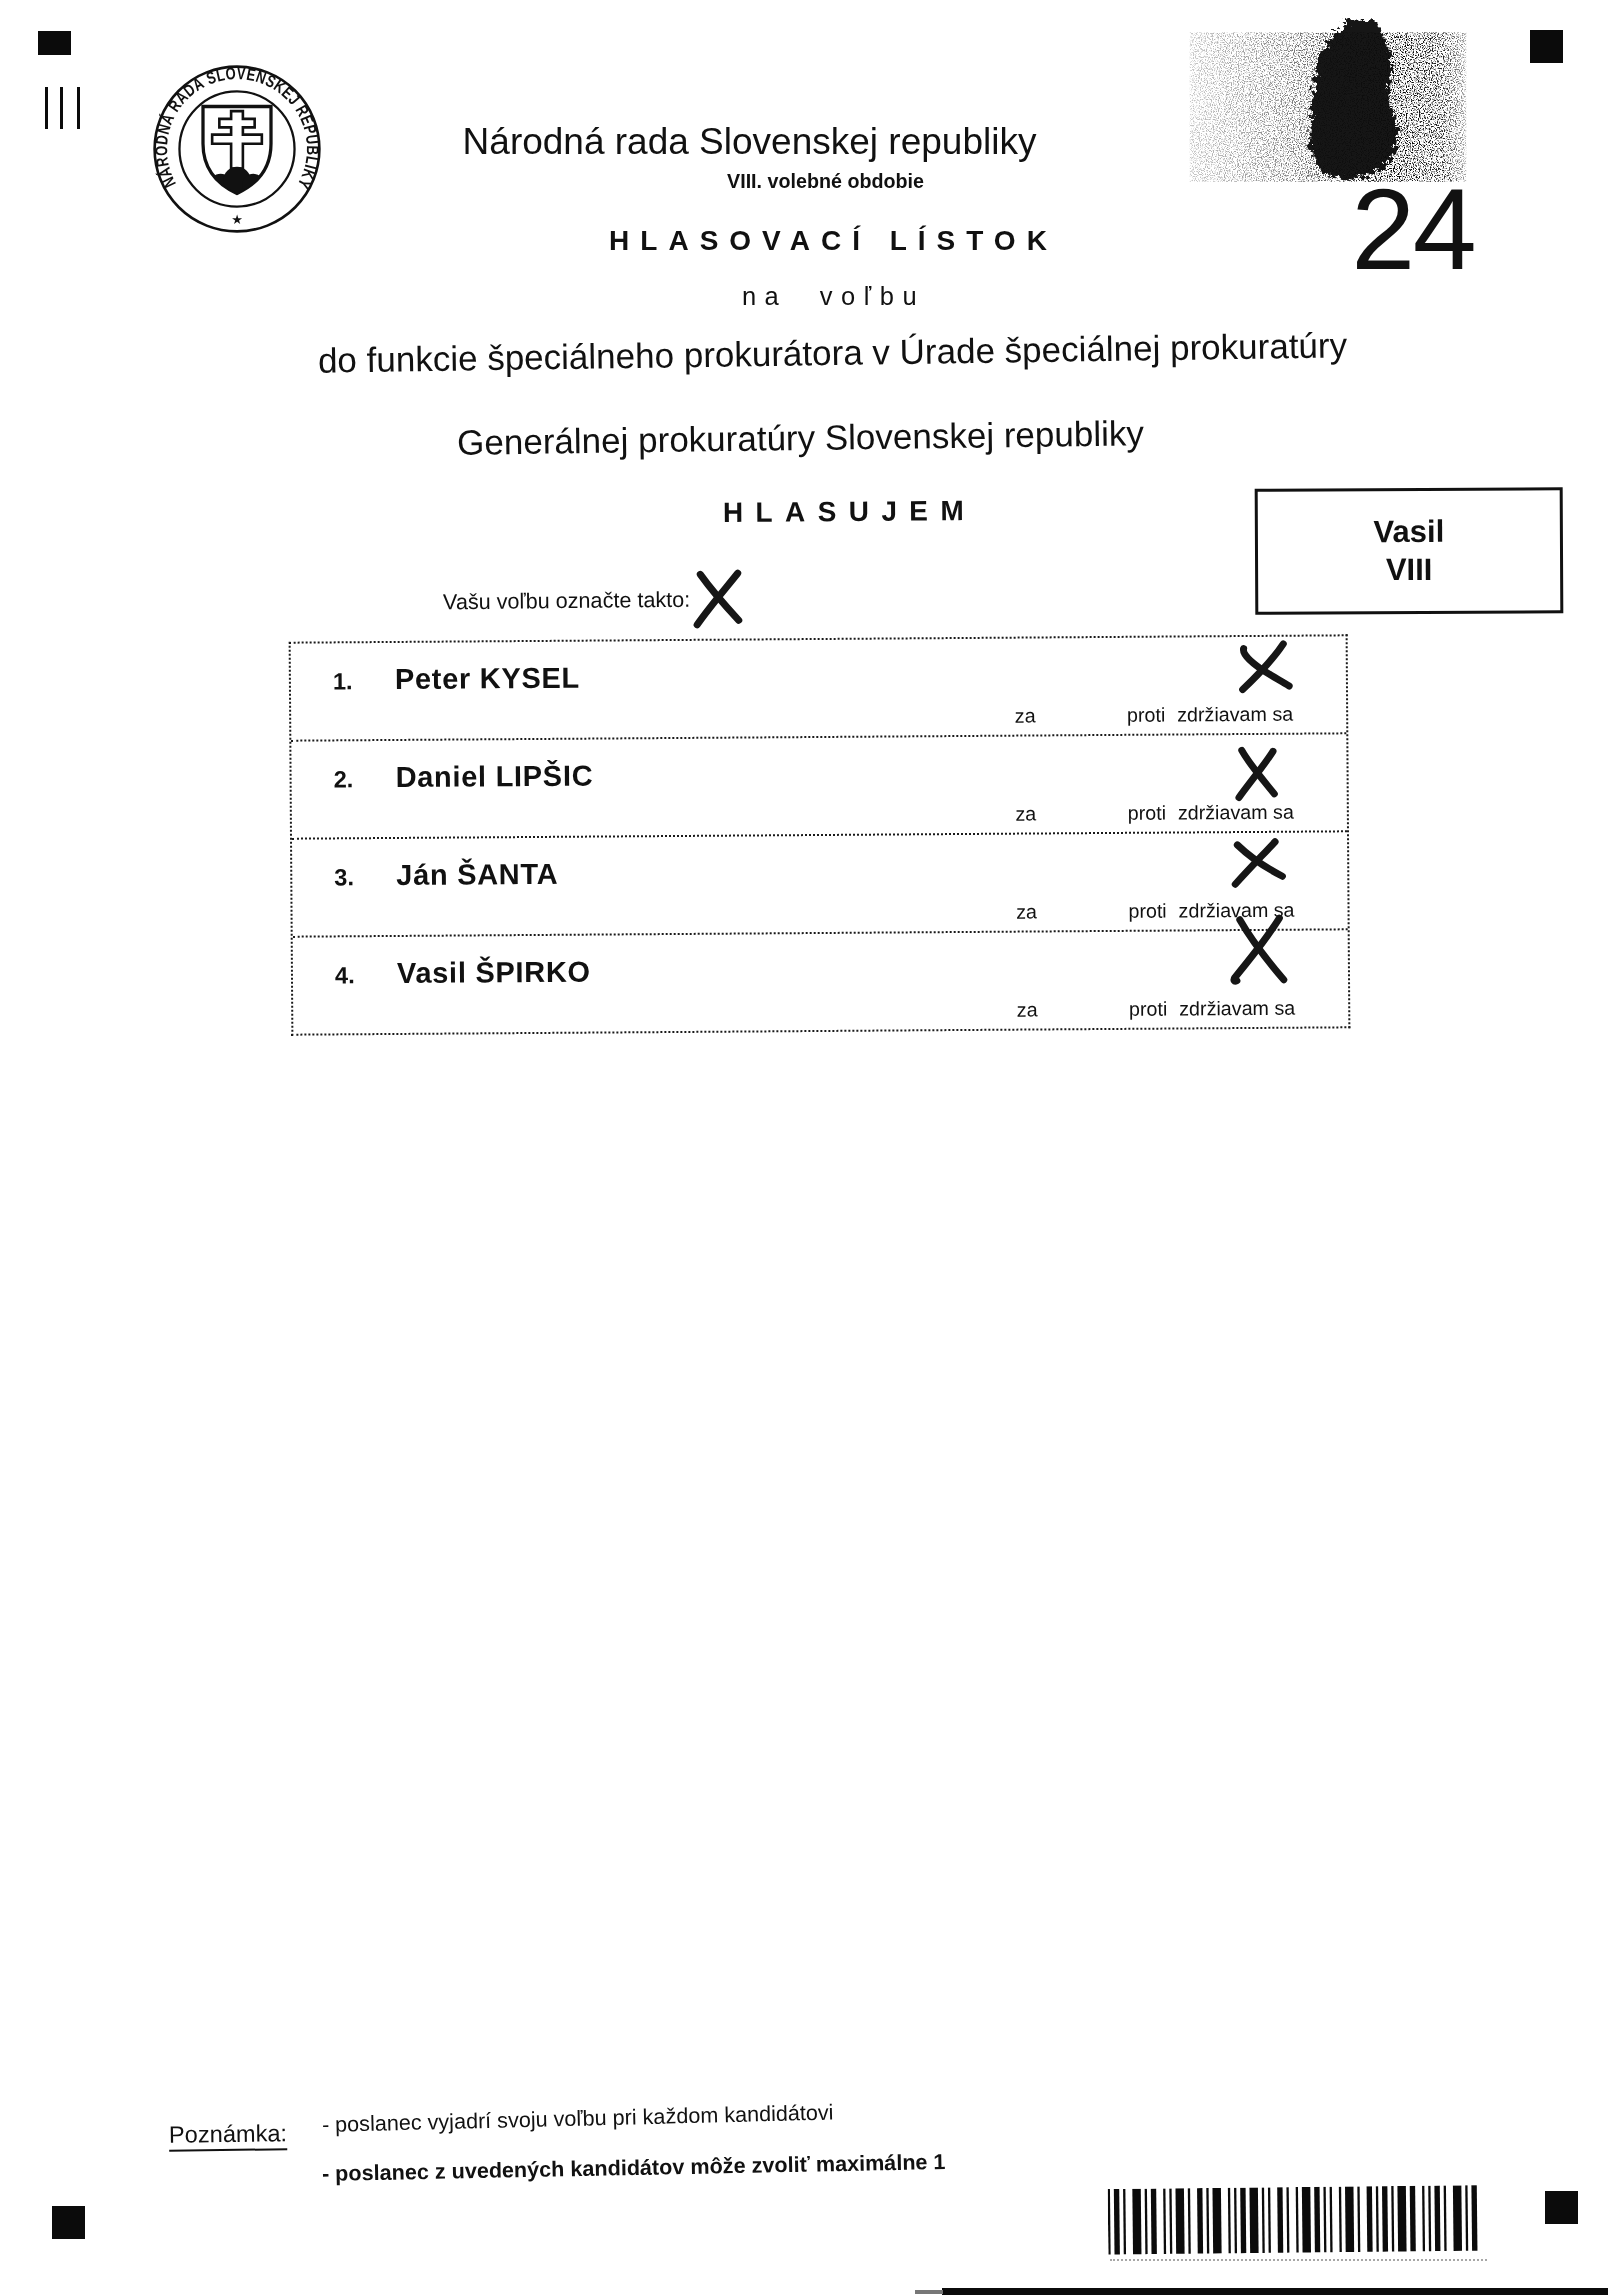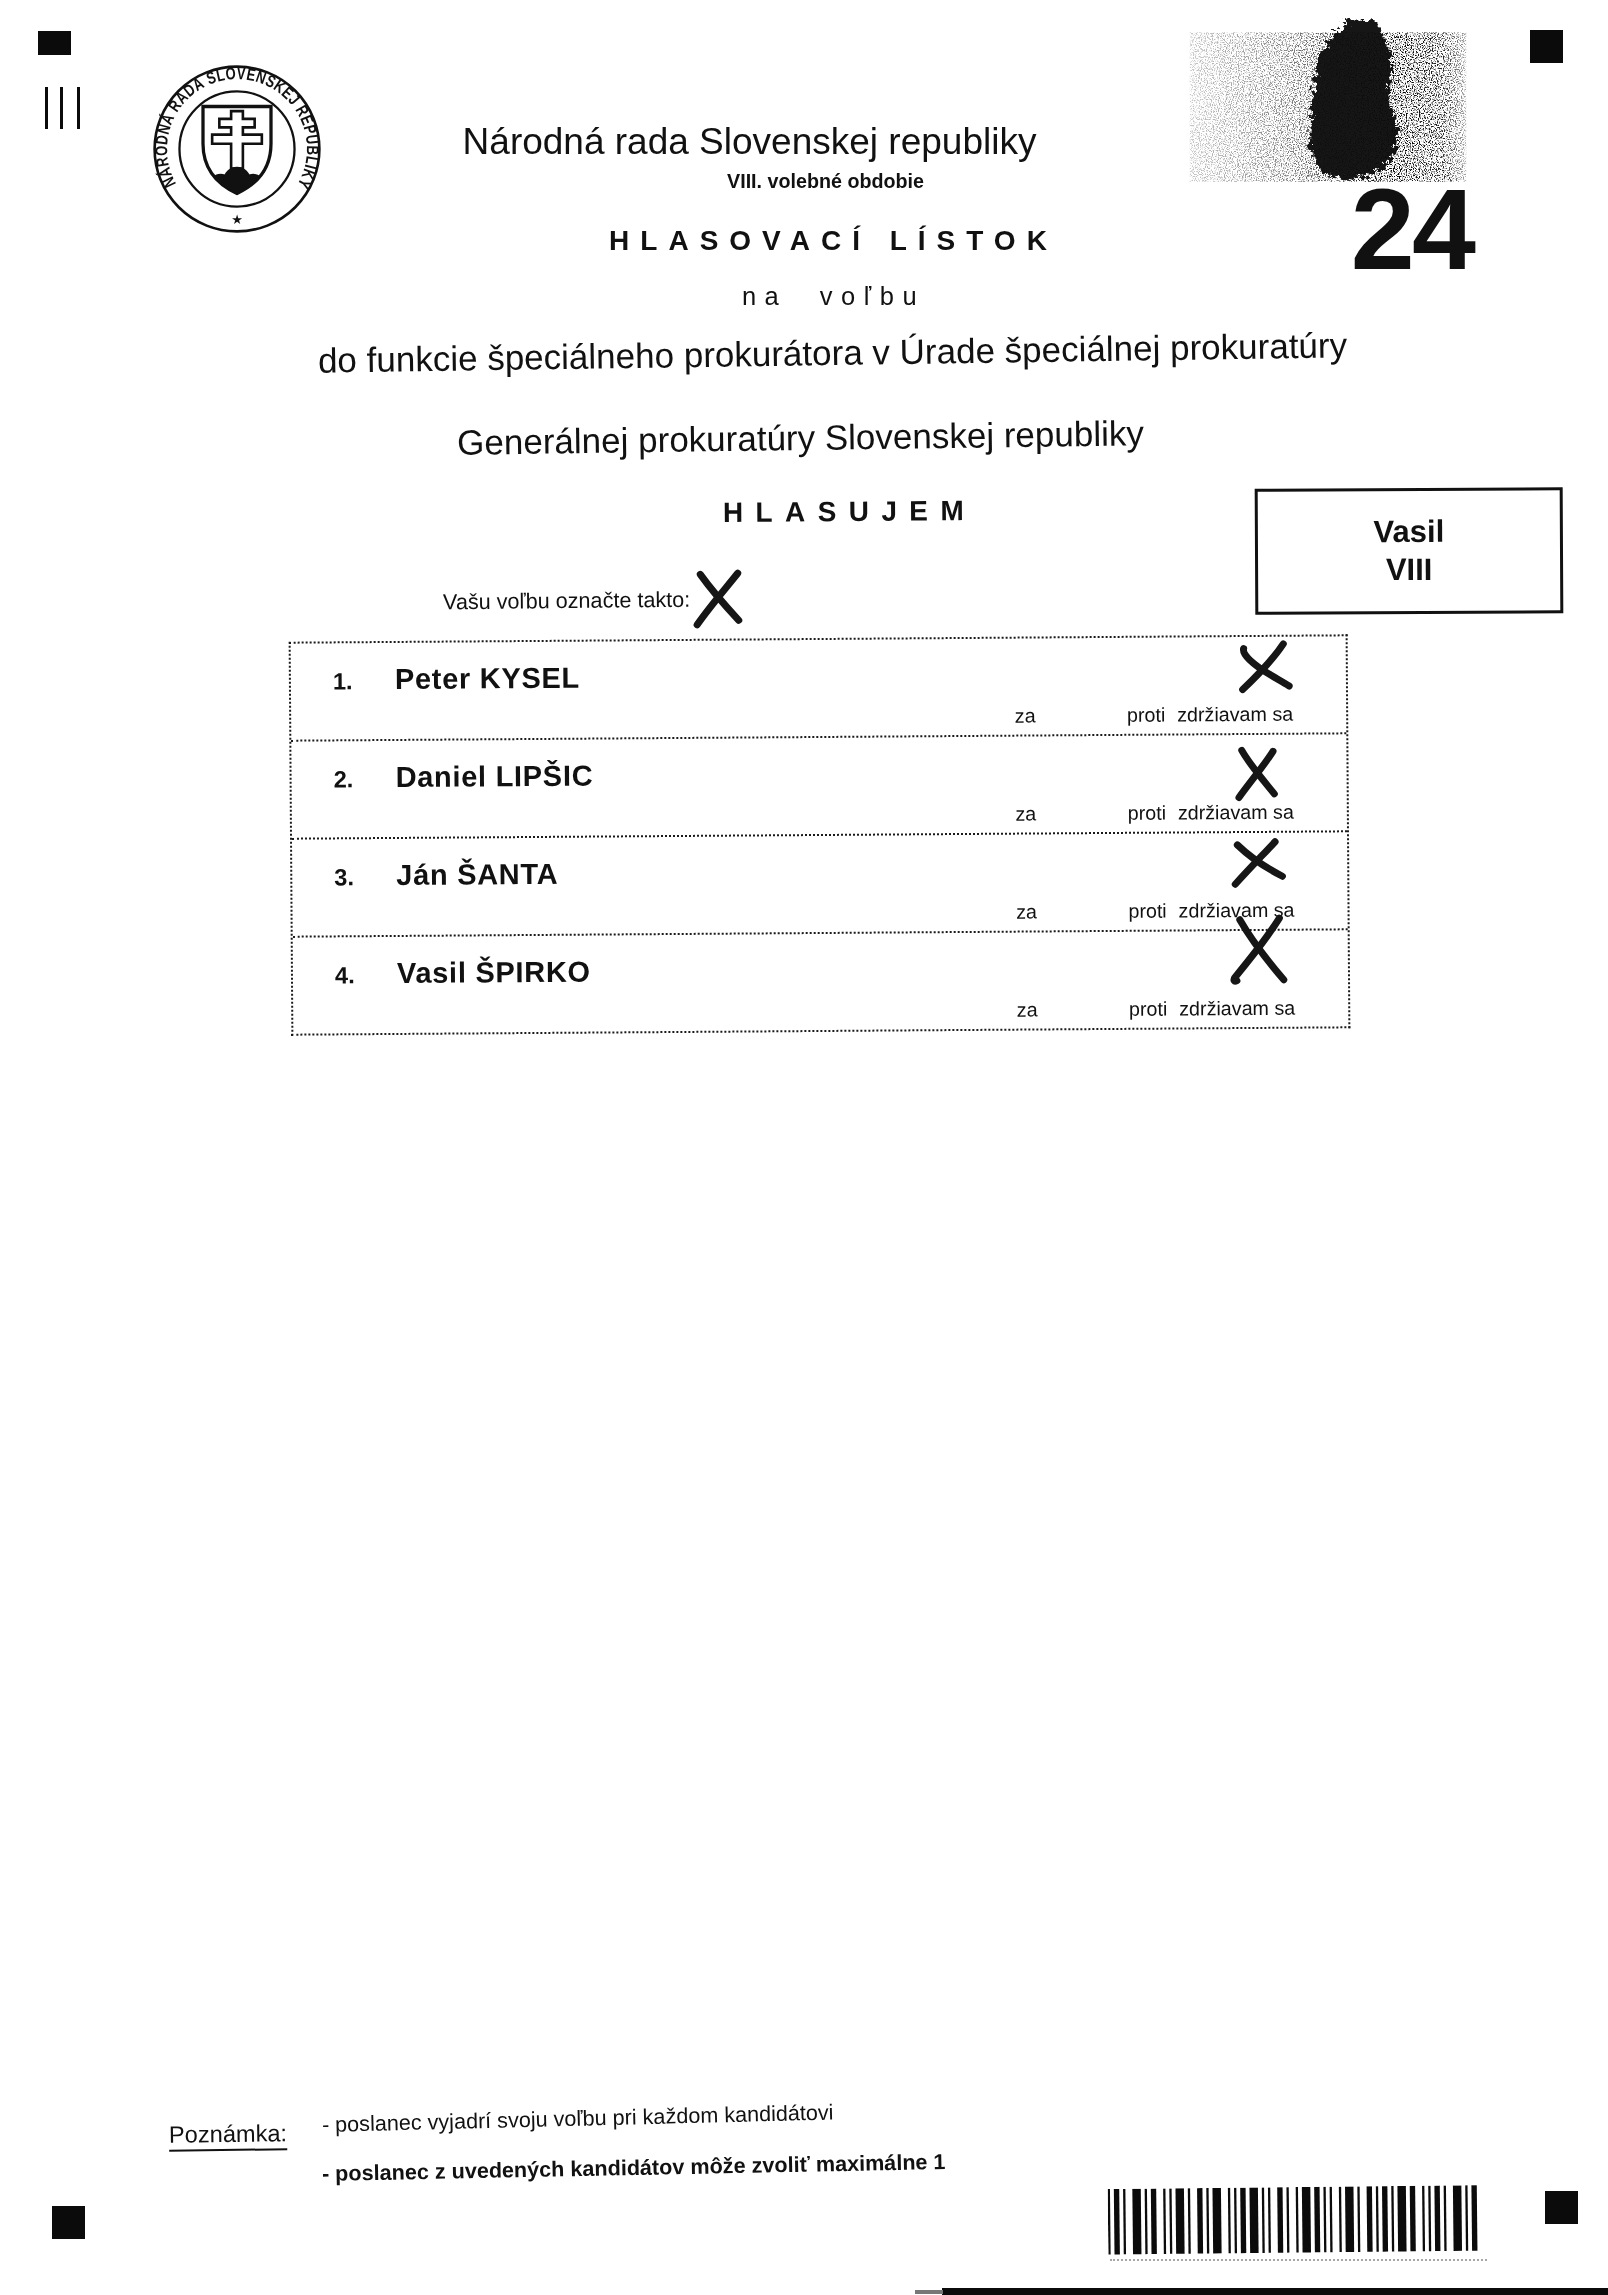--- a/index.html
+++ b/index.html
@@ -14,22 +14,22 @@
 
   
   .org{top:123px;margin-left:-55px;font-size:37px;}
   .term{top:172px;margin-left:21px;font-size:19.7px;font-weight:bold;}
   .doctitle{top:227px;margin-left:29px;font-size:28px;font-weight:bold;letter-spacing:11px;}
   .subtitle{top:284px;margin-left:29px;font-size:25.5px;letter-spacing:8.5px;word-spacing:17px;}
   .purpose1{top:335px;margin-left:27.5px;font-size:35px;transform:rotate(-0.85deg);}
   .purpose2{top:420px;margin-left:-3.9px;font-size:35px;transform:rotate(-0.8deg);}
   .hlasujem{top:498px;margin-left:45px;font-size:28px;font-weight:bold;letter-spacing:12.4px;transform:rotate(-0.4deg);}
 
-  .ballot-no{left:1350px;top:172px;width:124px;text-align:center;
-             font-size:115px;font-weight:bold;line-height:1;letter-spacing:-2.6px;}
+  .ballot-no{left:1350px;top:172px;width:124px;text-align:right;
+             font-size:115px;font-weight:normal;line-height:1;letter-spacing:-2.6px;}
 
   .fico-box{left:1255px;top:488px;width:308px;height:126px;border:3.3px solid #111;
             box-sizing:border-box;display:flex;flex-direction:column;align-items:center;
             justify-content:center;gap:3.9px;transform:rotate(-0.3deg);
             font-size:31px;font-weight:bold;line-height:1.1;}
 
   .instruction{left:443px;top:588px;font-size:21.6px;transform:rotate(-0.6deg);white-space:nowrap;}
 
   
   .ctable{left:290px;top:638px;width:1059px;border:2.6px dotted #1a1a1a;

